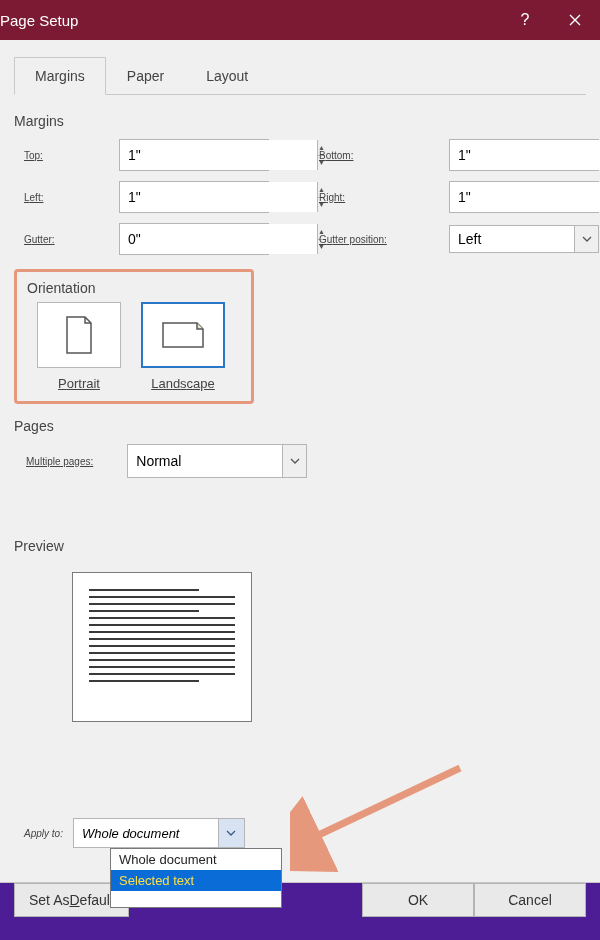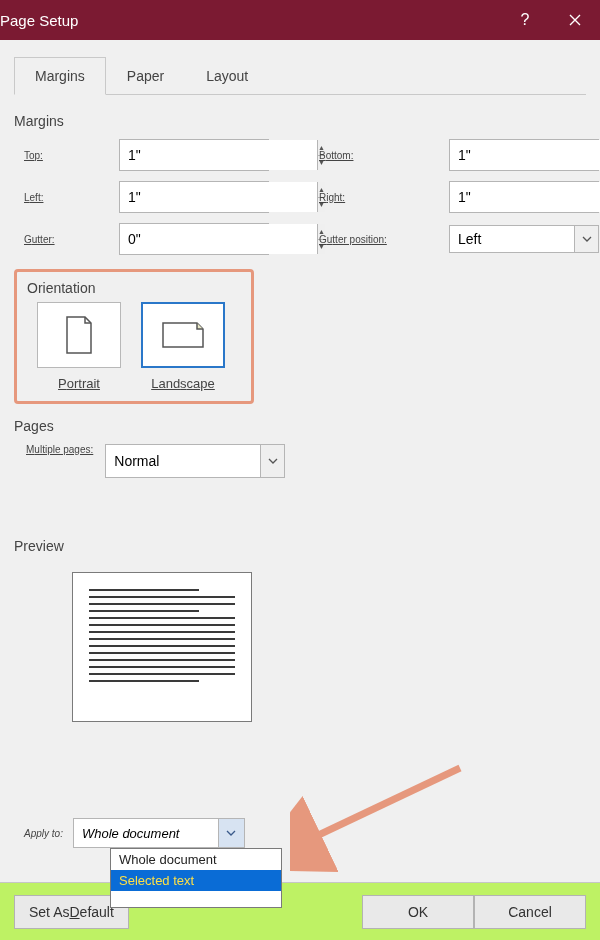--- a/index.html
+++ b/index.html
@@ -32,40 +32,40 @@
   
   .orient-box { border:3px solid #e6987d; border-radius:4px; padding:8px 10px 10px 10px; width:240px; margin-top:6px; position:relative; }
   .orient-title { font-size:14px; color:#444; margin-bottom:6px; }
   .orient-opts { display:flex; gap:20px; margin-left:10px; margin-top:4px;}
   .orient-opt { text-align:center; }
   .orient-opt .iconbox { width:84px; height:66px; border:1px solid #b8b8b8; background:#fff; display:flex; align-items:center; justify-content:center; }
   .orient-opt.selected .iconbox { border:1px solid #2a77c9; box-shadow:0 0 0 1px #2a77c9 inset;}
   .orient-opt .olabel { font-size:13px; color:#444; margin-top:8px;}
   .orient-opt .olabel span { text-decoration:underline;}
   
-  .pages-row { display:flex; gap:12px; margin-top:8px; margin-left:12px;}
+  .pages-row { display:flex; align-items:center; gap:34px; margin-top:8px; margin-left:12px;}
   .multi-select { width:180px; height:34px; }
   
   .preview-box { width:180px; height:150px; background:#fff; border:1px solid #7a7a7a; margin:18px 0 0 58px; padding:16px 16px;}
   .preview-box .pline { height:2px; background:#3a3a3a; margin-bottom:5px;}
   .preview-box .pline.short { width:75%;}
   
   .anno-arrow { position:absolute; left:290px; top:760px; width:200px; height:120px; pointer-events:none;}
   
   .apply-row { position:absolute; left:24px; top:818px; display:flex; align-items:center; gap:10px;font-style:italic; }
   .apply-select { width:172px; height:30px; border:1px solid #b5b5b5; background:#fff; display:flex; }
   .apply-select .val { flex:1; padding:0 8px; font-size:13px; display:flex; align-items:center;}
   .apply-select .caret { width:26px; border-left:1px solid #b5b5b5; background:#d7e3f2; display:flex; align-items:center; justify-content:center;}
   
   .dropdown { position:absolute; left:110px; top:848px; width:172px; background:#fff; border:1px solid #7a7a7a; z-index:5; }
   .dropdown .opt { padding:3px 8px; font-size:13px; color:#222;}
   .dropdown .opt.sel { background:#0a6cd6; color:#fde047;}
   .dropdown .blank { height:16px;}
   
-  .btnrow { position:absolute; left:0; right:0; bottom:0; height:58px; background:#bef264; border-top:1px solid #c6c6c6; display:flex; align-items:center; justify-content:space-between; padding:0 14px;}
+  .btnrow { position:absolute; left:0; right:0; bottom:0; height:58px; background:#4c1d95; border-top:1px solid #c6c6c6; display:flex; align-items:flex-start; justify-content:space-between; padding:0 14px;}
   .btn { height:34px; min-width:112px; background:#e9e9e9; border:1px solid #b3b3b3; font-size:14px; color:#333; display:flex; align-items:center; justify-content:center; padding:0 14px;}
   .btnrow .right { display:flex; }
 </style>
 </head>
 <body>
 
 <div class="dialog">
   <div class="titlebar">
     <div class="title">Page Setup</div>
     <div class="tbtn">?</div>

